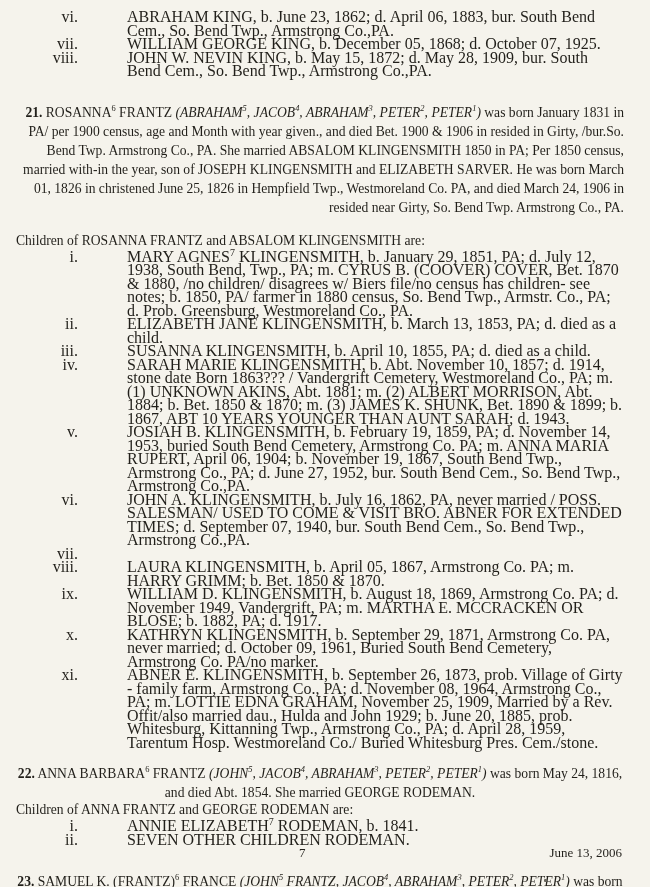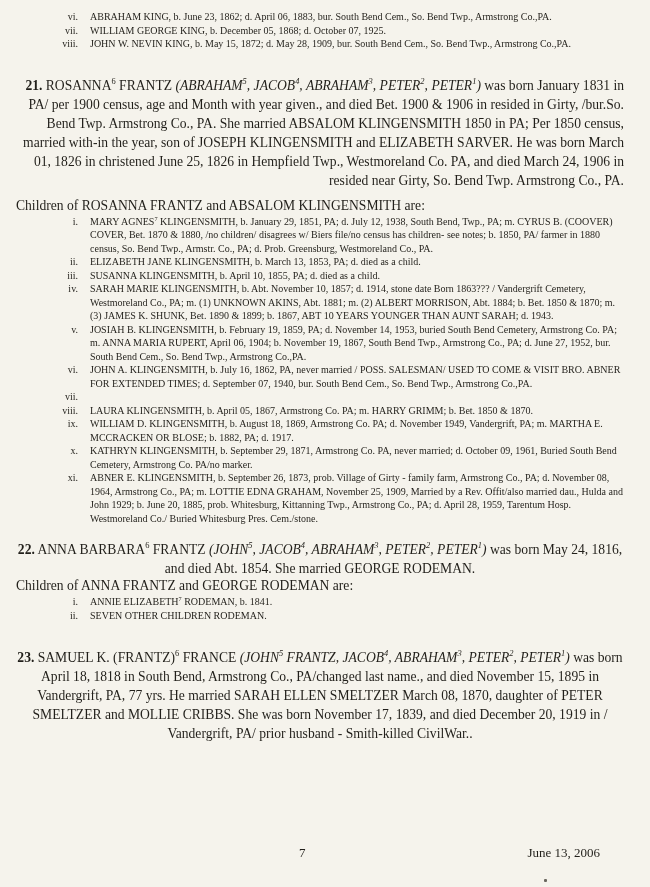--- a/index.html
+++ b/index.html
@@ -20,43 +20,44 @@
     text-align:left;
   }
   .children-heading{
     margin:0;
     font-size:13.6px;
     line-height:15px;
   }
   .list{margin:0;}
   .li{
     display:flex;
-    font-size:10px;
+    font-size:16px;
     line-height:13.5px;
+    gap:37px;
   }
   .num{flex:0 0 62px;text-align:right;padding-right:12px;}
   .txt{flex:1;}
   .b{font-weight:bold;}
   .i{font-style:italic;}
   sup{font-size:62%;line-height:0;}
   .m-para21{margin-top:25px;text-align:right;}
-  .m-head21{margin-top:8px;}
+  .m-head21{margin-top:16px;}
   .m-list21{margin-top:2px;}
   .m-para22{margin-top:15px;text-align:center;}
   .m-head22{}
   .m-list22{margin-top:2px;}
   .m-para23{margin-top:26px;text-align:center;}
   .footer{
     position:absolute;
     top:845px;left:0;
     width:650px;height:20px;
     font-size:13px;line-height:15px;
   }
   .page-num{position:absolute;left:299px;}
-  .footer-date{position:absolute;right:50px;}
+  .footer-date{position:absolute;right:28px;}
   .speck{
     position:absolute;left:544px;top:879px;
     width:3px;height:3px;background:#6a675f;border-radius:1px;
   }
 </style>
 </head>
 <body>
 
 <div class="page">
   <div class="content">

